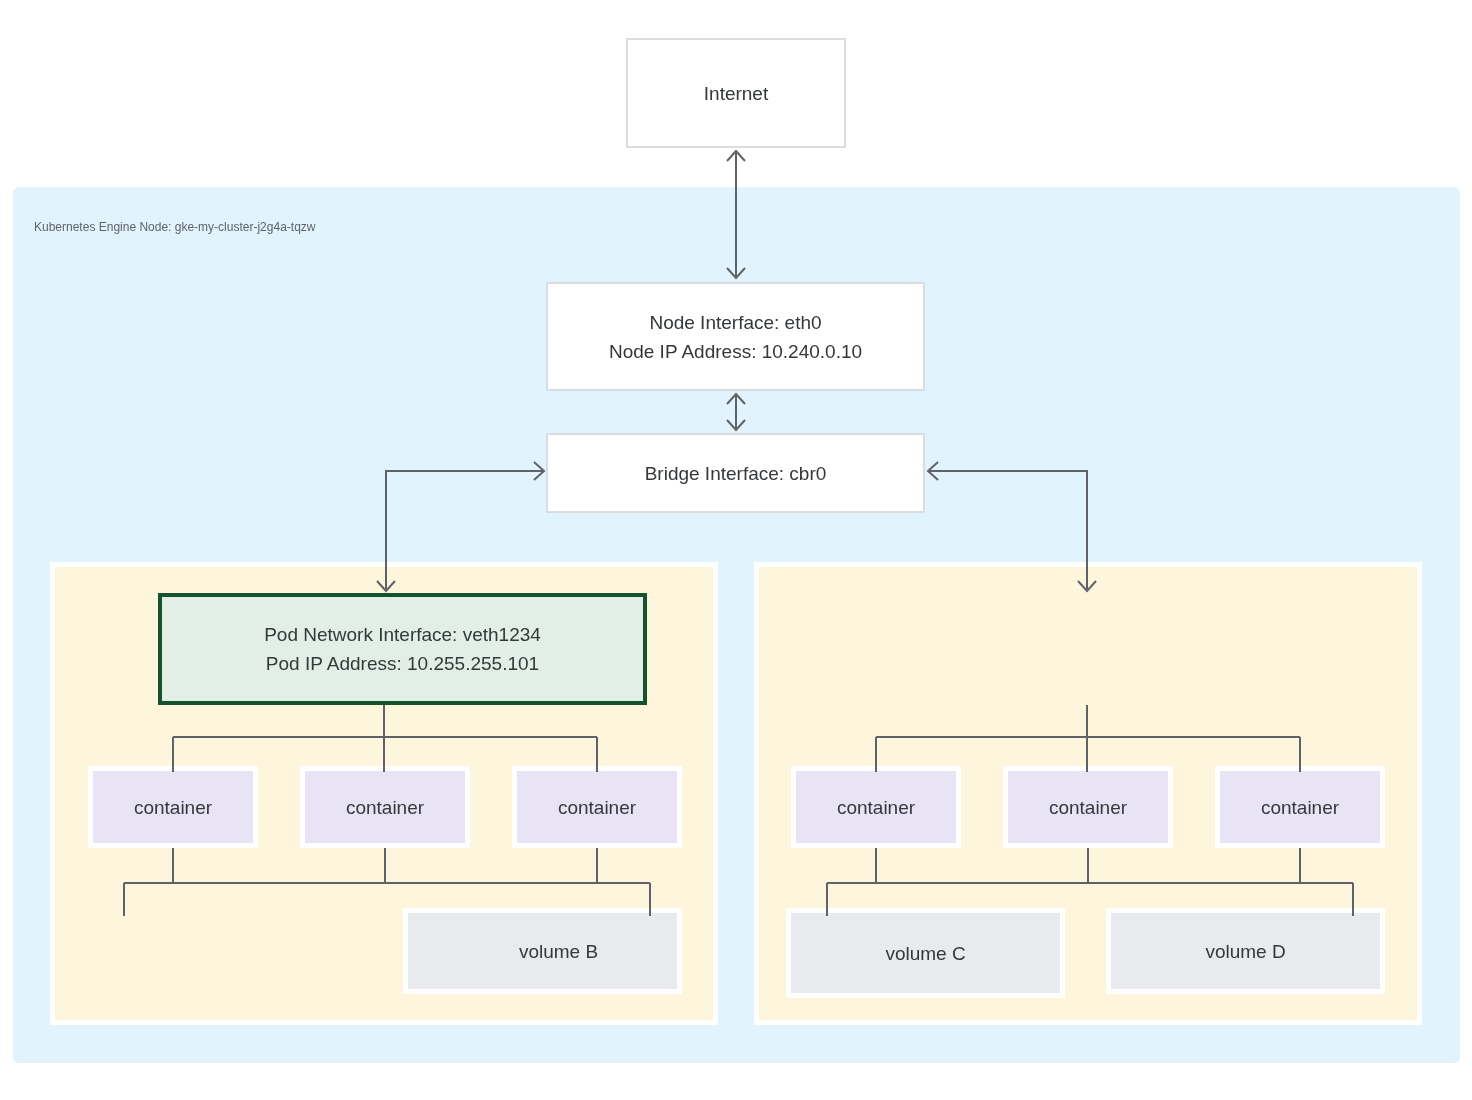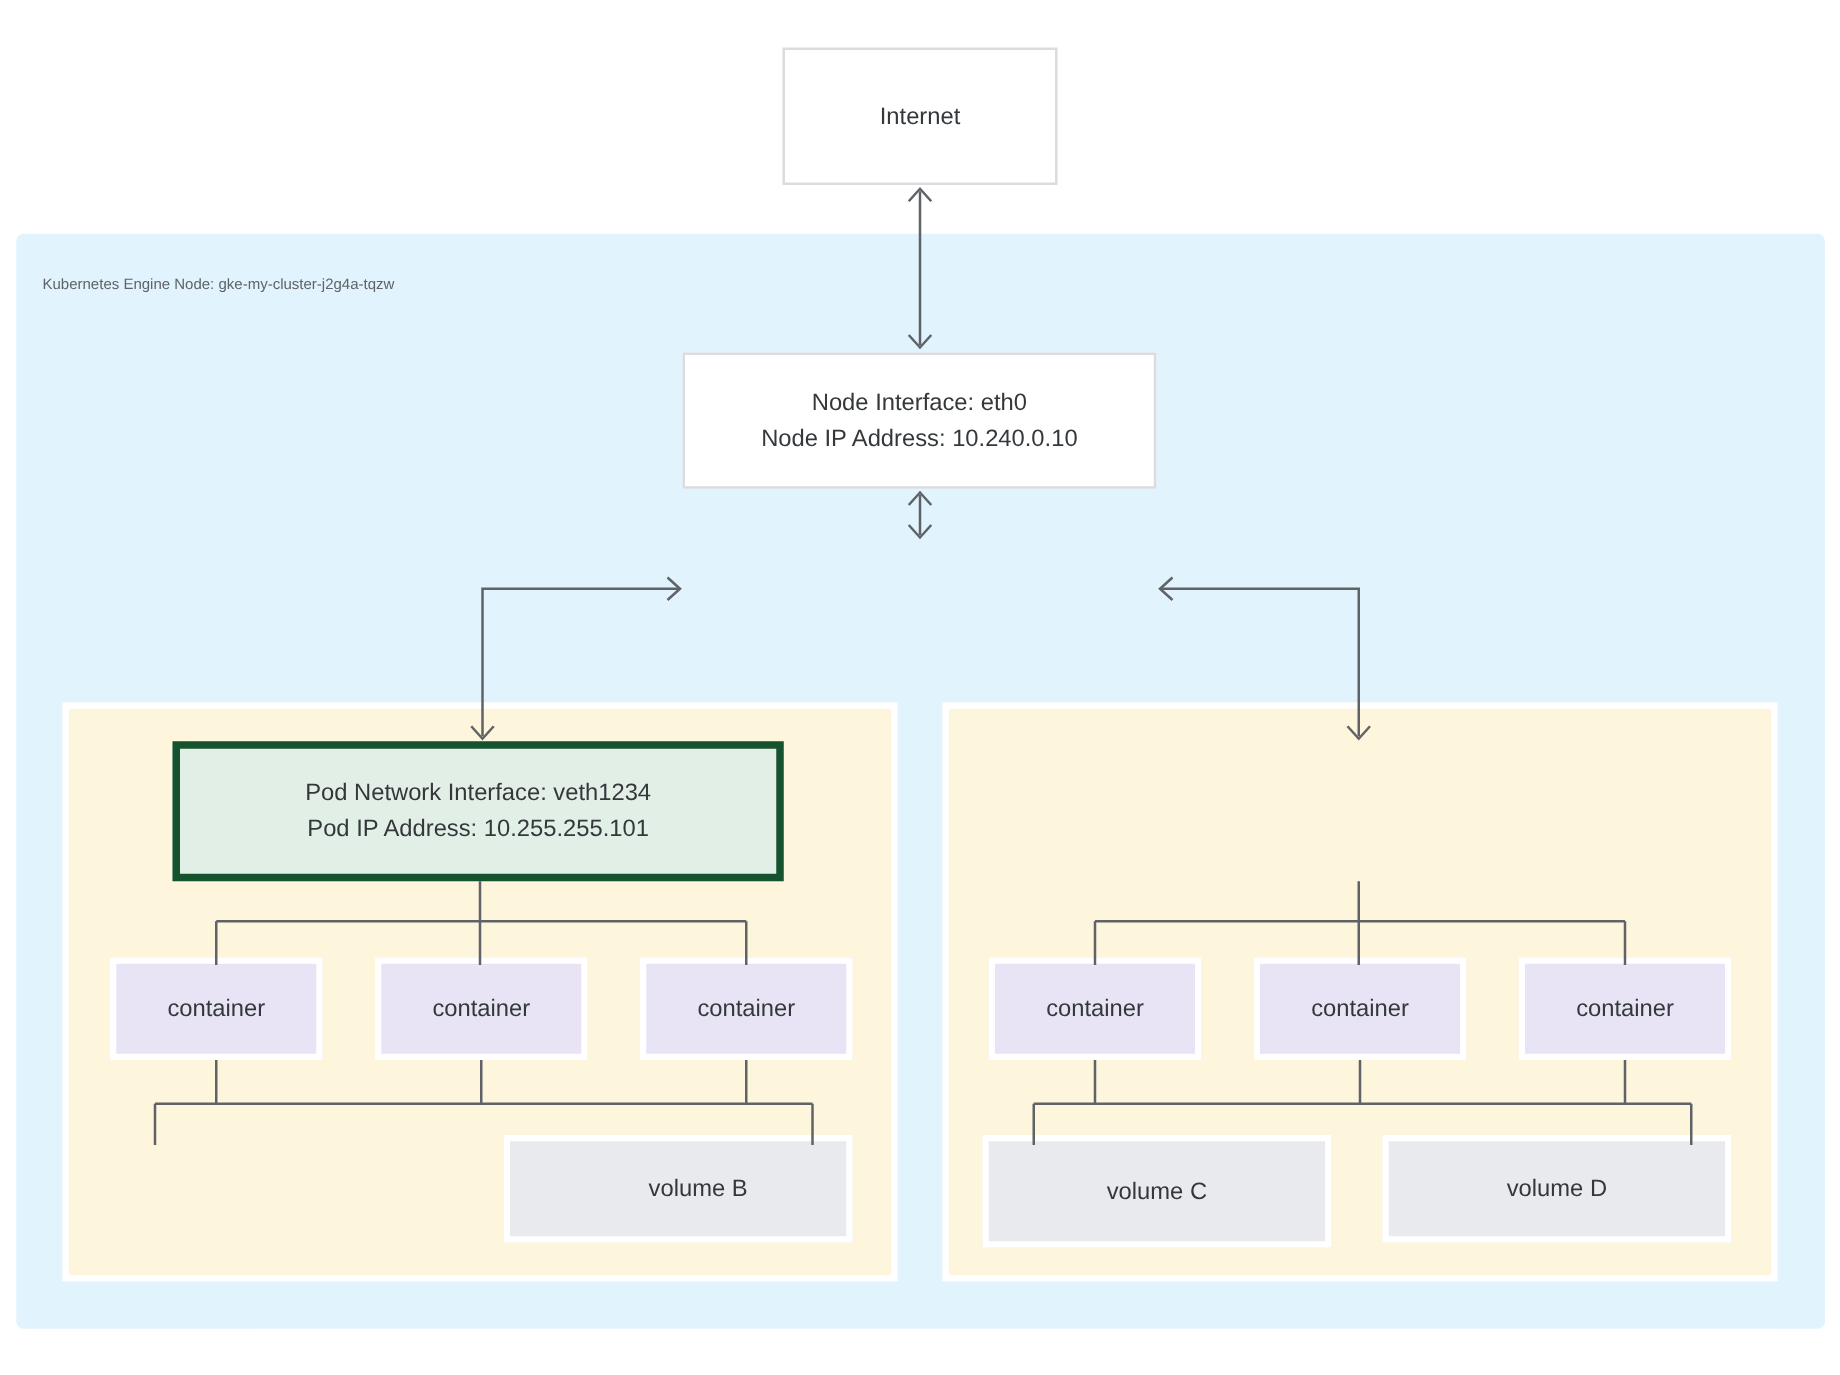--- a/index.html
+++ b/index.html
@@ -8,21 +8,21 @@
     background:#ffffff;
     font-family:"Liberation Sans", sans-serif;
     color:var(--text, #34383b);
   }
   .box {
     position:absolute; box-sizing:border-box;
     display:flex; flex-direction:column; align-items:center; justify-content:center;
     text-align:right; font-size:19px; line-height:29px; color:var(--text, #34383b);
   }
   .white-box { background:#ffffff; border:2px solid var(--box-border, #dadce0); }
-  .green-box { background:var(--interface-background, #e2efe7); border:6px solid #14532d; }
+  .green-box { background:var(--interface-background, #e2efe7); border:4px solid #14532d;margin-left:20px; }
   .purple-box { background:var(--container-background, #e8e4f6); border:5px solid #ffffff; }
   .gray-box { background:var(--volume-background, #e8eaed); border:5px solid #ffffff; }
   .pod { position:absolute; box-sizing:border-box; background:var(--pod-background, #fdf5dc); border:5px solid #ffffff; }
   .node-bg {
     position:absolute; left:13px; top:187px; width:1447px; height:876px;
     background:var(--node-background, #e1f3fc); border-radius:6px;
   }
   .node-label {
     position:absolute; left:34px; top:220px;
     font-size:12px; color:var(--node-label-text, #5f6368);
@@ -39,20 +39,23 @@
 
   <div class="box white-box" style="left:626px; top:38px; width:220px; height:110px;">
     <span>Internet</span>
   </div>
 
   <div class="box white-box" style="left:546px; top:282px; width:379px; height:109px;">
     <span>Node Interface: eth0</span>
     <span>Node IP Address: 10.240.0.10</span>
   </div>
 
+  <div class="box white-box" style="left:546px; top:433px; width:379px; height:80px;">
+    <span>Bridge Interface: cbr0</span>
+  </div>
 
   <div class="pod" style="left:50px; top:562px; width:668px; height:463px;"></div>
 
   <div class="pod" style="left:754px; top:562px; width:668px; height:463px;"></div>
 
   <div class="box green-box" style="left:138px; top:593px; width:489px; height:112px;">
     <span>Pod Network Interface: veth1234</span>
     <span>Pod IP Address: 10.255.255.101</span>
   </div>
 

